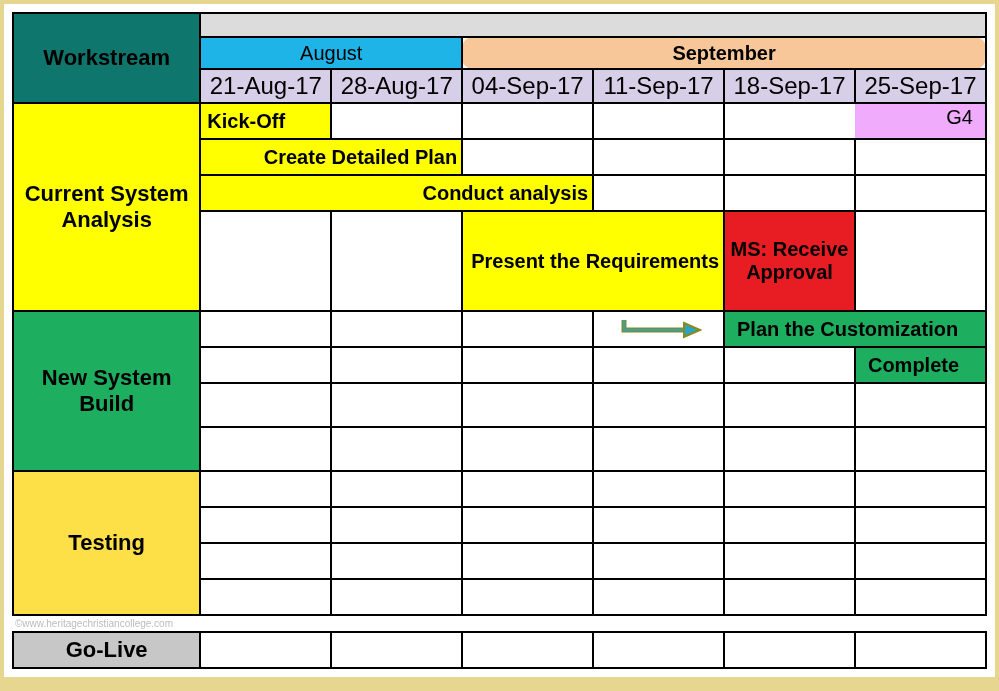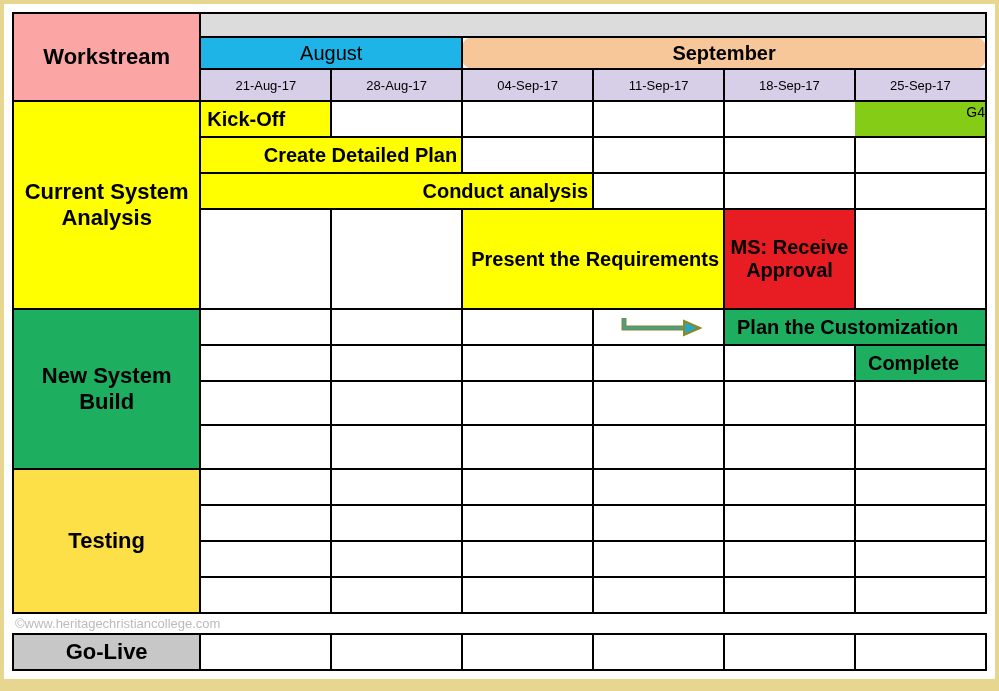--- a/index.html
+++ b/index.html
@@ -22,40 +22,40 @@
   }
   td, th {
     border: 2px solid #000;
     font-size: 20px;
     text-align: center;
     padding: 2px 4px;
     overflow: hidden;
   }
   .hdr-month-aug { background: #1fb4e8; font-weight: normal; height: 32px; }
   .hdr-month-sep { background: #f7c79a; font-weight: bold; height: 32px; border-radius: 11px; }
-  .hdr-date { background: #d7cee8; height: 32px; font-size: 13px; }
-  .ws-label { font-weight: bold; font-size: 22px; background: #fca5a5; }
+  .hdr-date { background: #d7cee8; height: 32px; font-size: 24px; }
+  .ws-label { font-weight: bold; font-size: 22px; background: #0f766e; }
   .ws-yellow { background: #ffff00; }
   .ws-green  { background: #1eae5f; }
   .ws-orange { background: #fde047; }
   .ws-gray   { background: #c7c7c7; }
   .task-yellow { background: #ffff00; font-weight: bold; text-align: left; padding-left: 6px; }
   .task-yellow-c { background: #ffff00; font-weight: bold; text-align: right; }
   .task-red { background: #e81c23; font-weight: bold; }
   .task-green { background: #1eae5f; font-weight: bold; text-align: left; padding-left: 12px; white-space: nowrap; }
   .cell { height: 36px; margin-left: 39px; }
   .tall { height: 100px; }
   .tall-1 { height: 44px; }
-  .g4 { text-align: right; vertical-align: top; padding-right: 0; background: #84cc16; font-size: 14px; border-left: none; }
+  .g4 { text-align: right; vertical-align: top; padding-right: 12px; background: #f0abfc; font-size: 20px; border-left: none; }
   .g4-wrap td.blank-g4 { border-right: none; }
   .arrow-cell { position: relative; }
   .arrow-cell svg { position: absolute; left: 50%; top: 50%; transform: translate(-50%,-50%); }
   .watermark td {
     border: none;
-    font-size: 13px;
+    font-size: 10px;
     color: #bbb;
     text-align: left;
     padding-left: 2px;
     height: 14px;
   }
 </style>
 </head>
 <body>
 
 <div class="frame">

